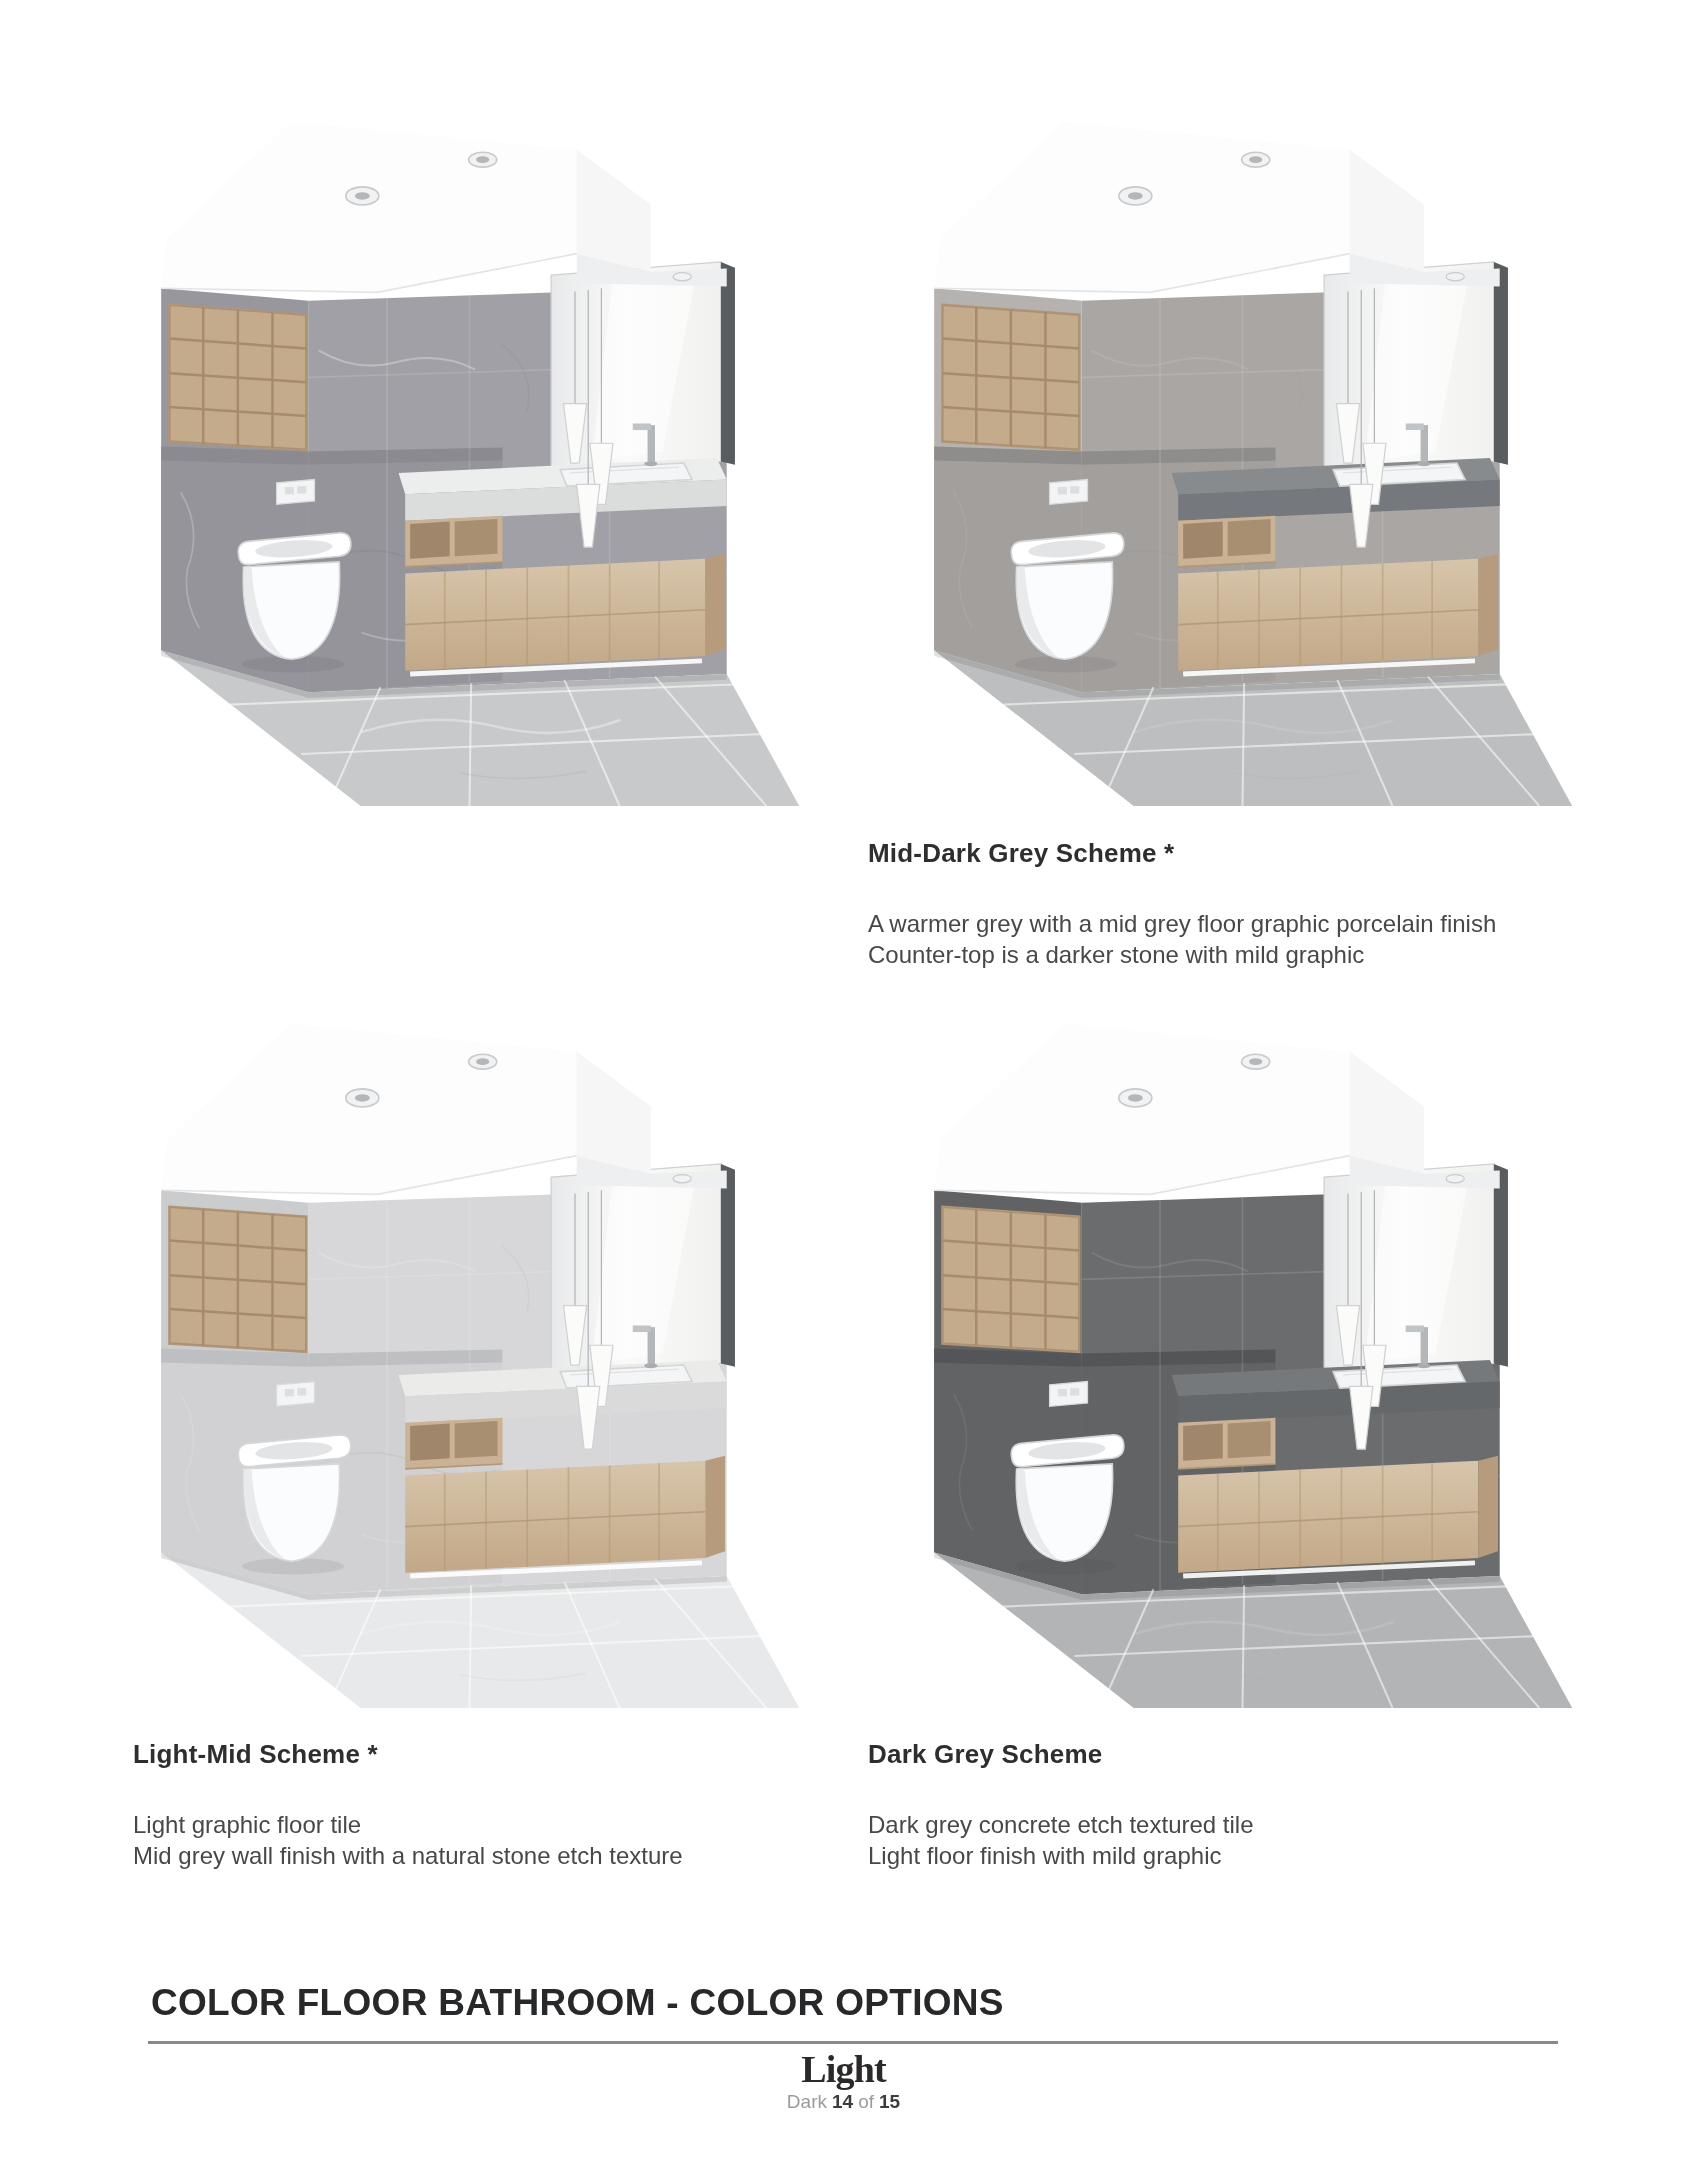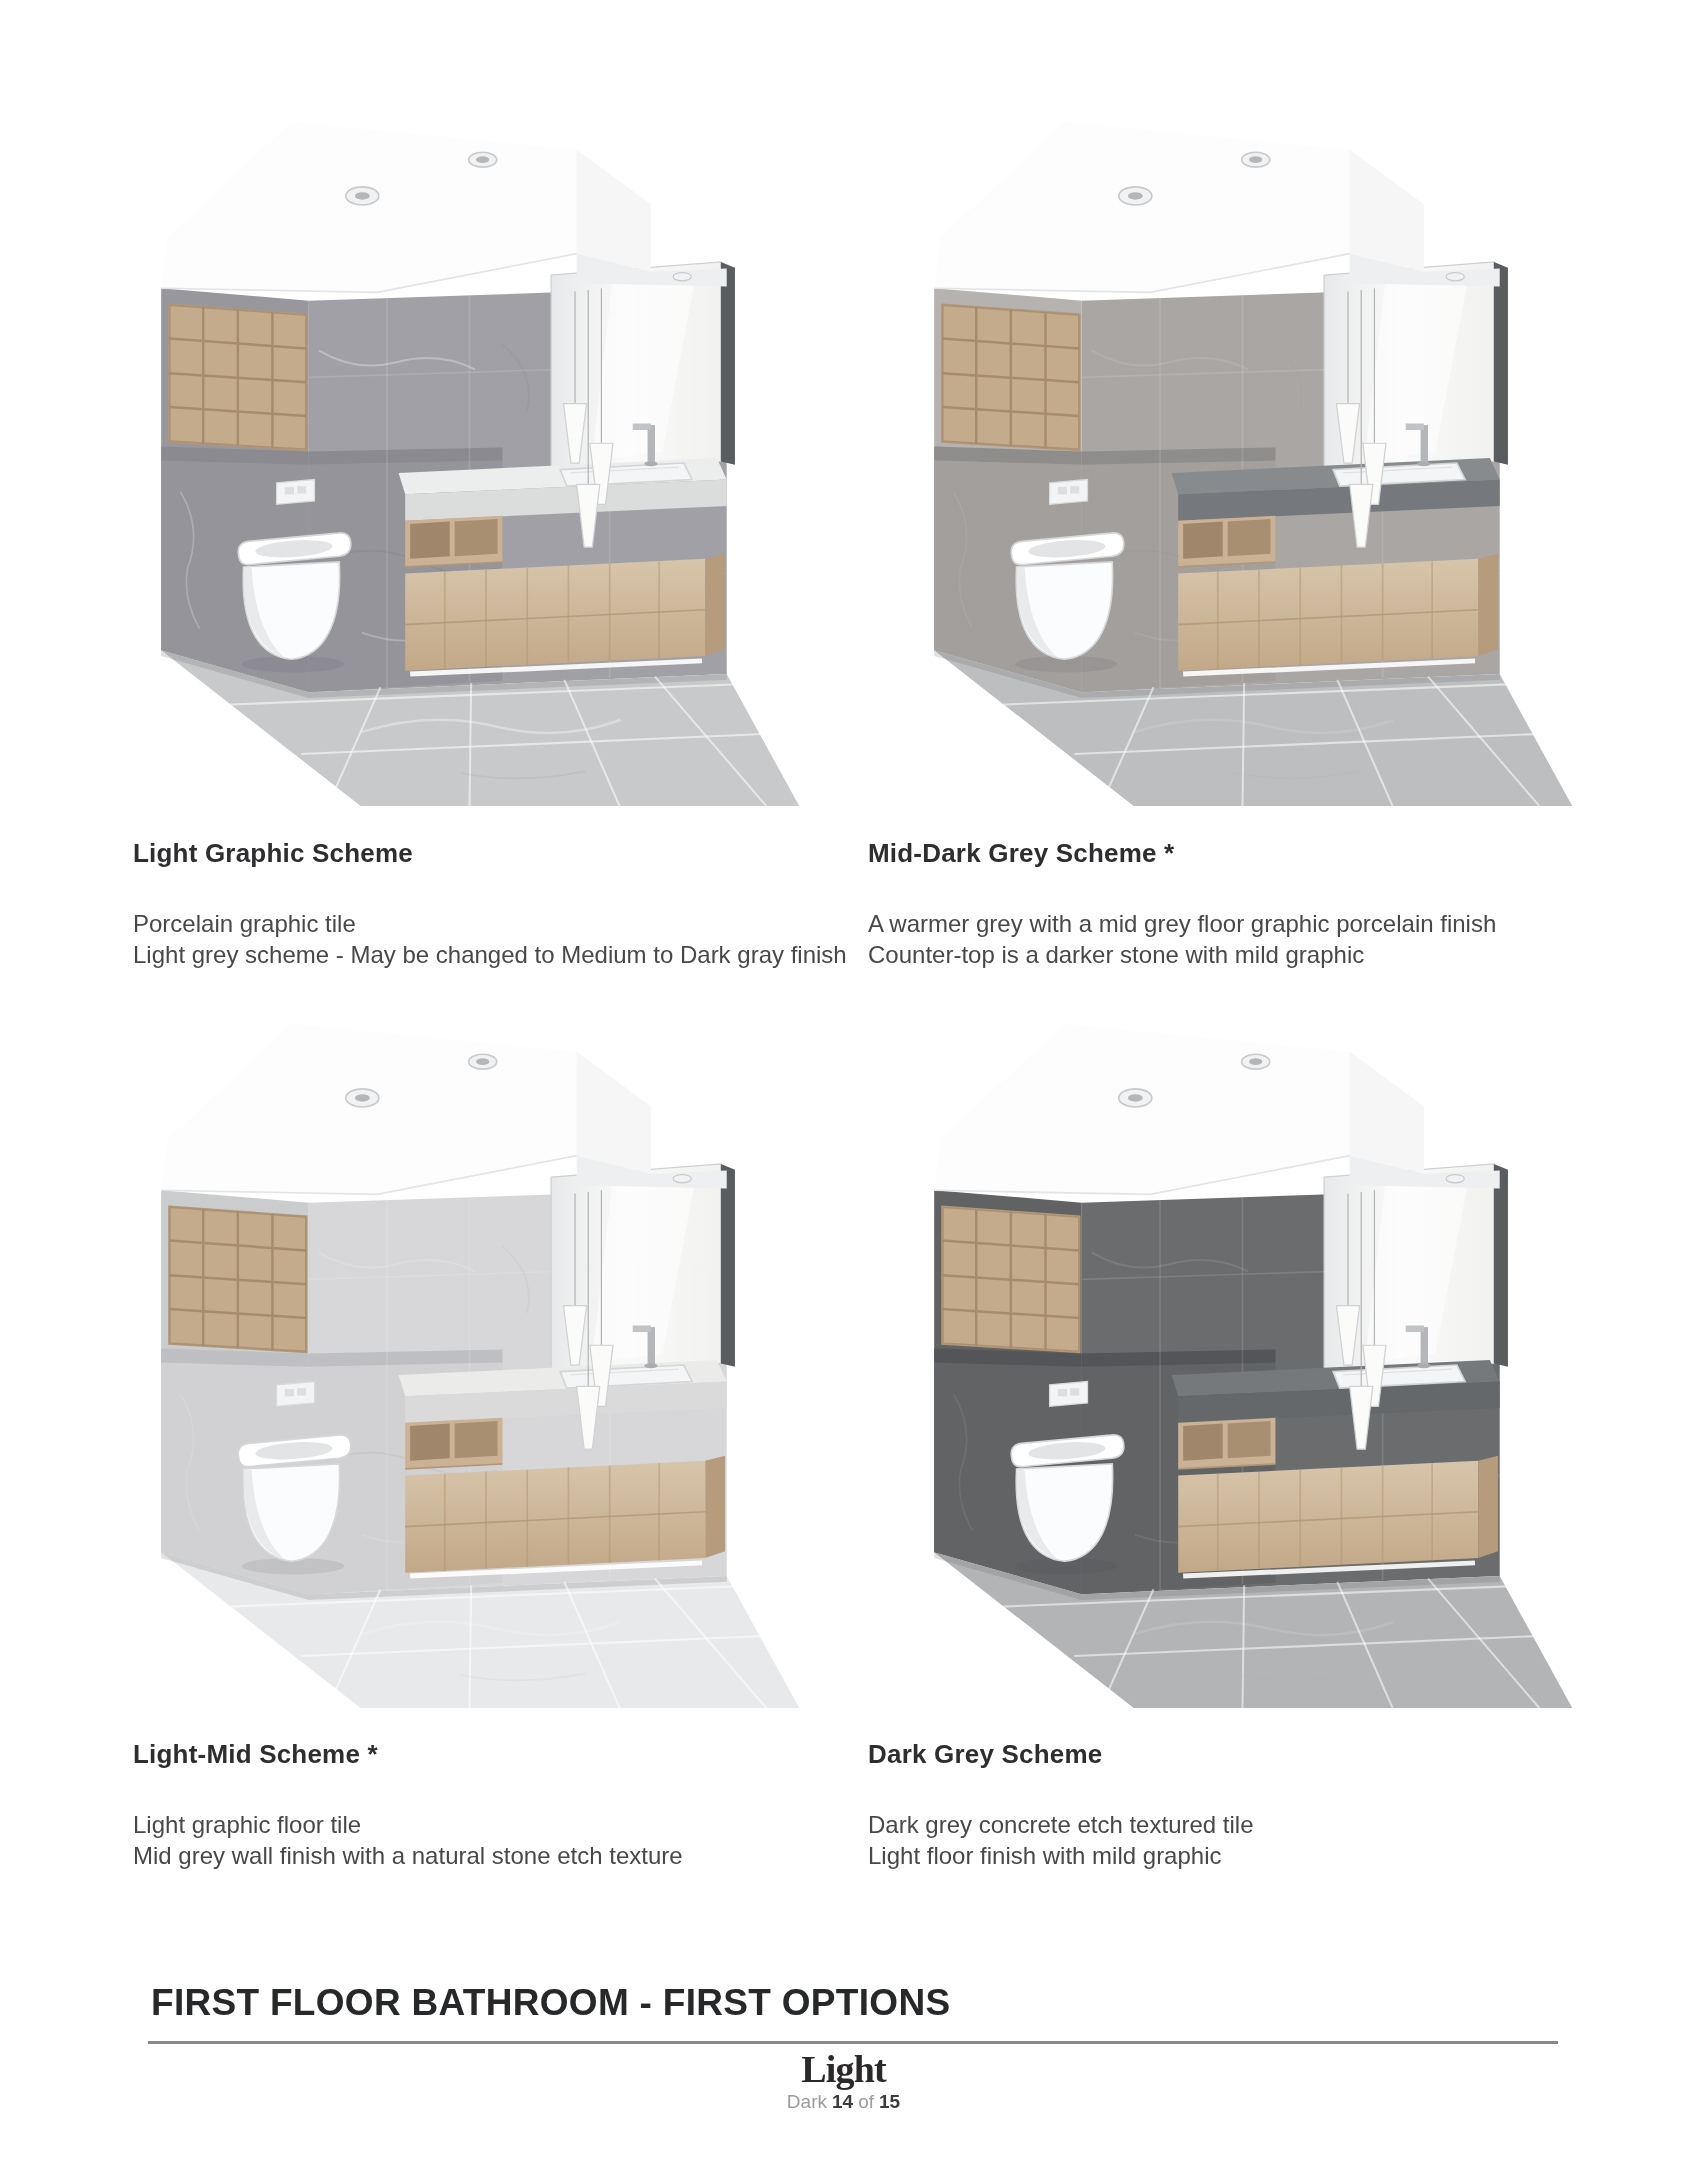--- a/index.html
+++ b/index.html
@@ -652,42 +652,37 @@
       </g>
       <g fill="#fbfbfa" stroke="#cfd1d3" stroke-width="1.5">
         <path d="M544,372 L572,372 L563,444 L553,444 Z"></path>
         <path d="M576,420 L604,420 L595,494 L585,494 Z"></path>
         <path d="M560,470 L588,470 L579,546 L569,546 Z"></path>
       </g>
     </g>
   </svg>
     </figure>
 
-  <div class="caption" id="cap-0">
-    <h3>Light Graphic Scheme</h3>
-    <p>Porcelain graphic tile
-Light grey scheme - May be changed to Medium to Dark gray finish</p>
-  </div>
   <div class="caption" id="cap-2">
     <h3>Light-Mid Scheme *</h3>
     <p>Light graphic floor tile
 Mid grey wall finish with a natural stone etch texture</p>
   </div>
   <div class="caption" id="cap-1">
     <h3>Mid-Dark Grey Scheme *</h3>
     <p>A warmer grey with a mid grey floor graphic porcelain finish
 Counter-top is a darker stone with mild graphic</p>
   </div>
   <div class="caption" id="cap-3">
     <h3>Dark Grey Scheme</h3>
     <p>Dark grey concrete etch textured tile
 Light floor finish with mild graphic</p>
   </div>
 
-  <div class="footer-title">FIRST FLOOR BATHROOM - FIRST OPTIONS</div>
+  <div class="footer-title">COLOR FLOOR BATHROOM - COLOR OPTIONS</div>
   <div class="rule"></div>
   <div class="brand">Light</div>
   <div class="pageinfo">
     <span>Dark</span><span class="num">14</span><span>of</span><span class="num">15</span>
   </div>
 
 </div>
 
 
 </body></html>

